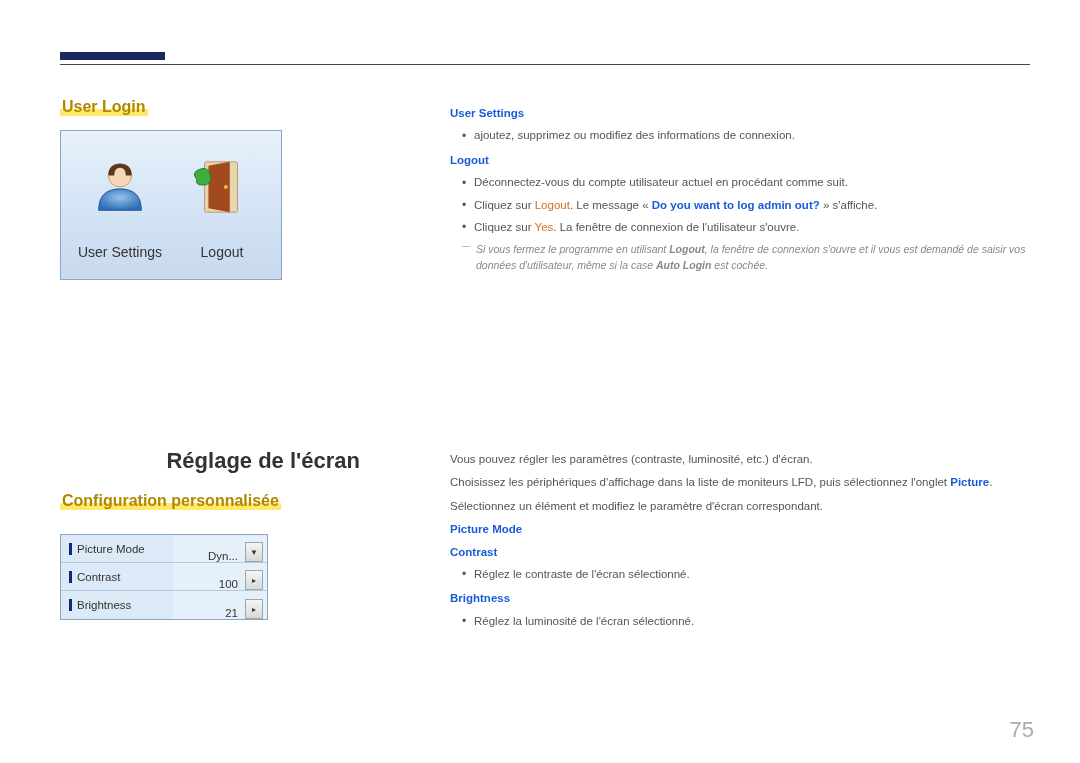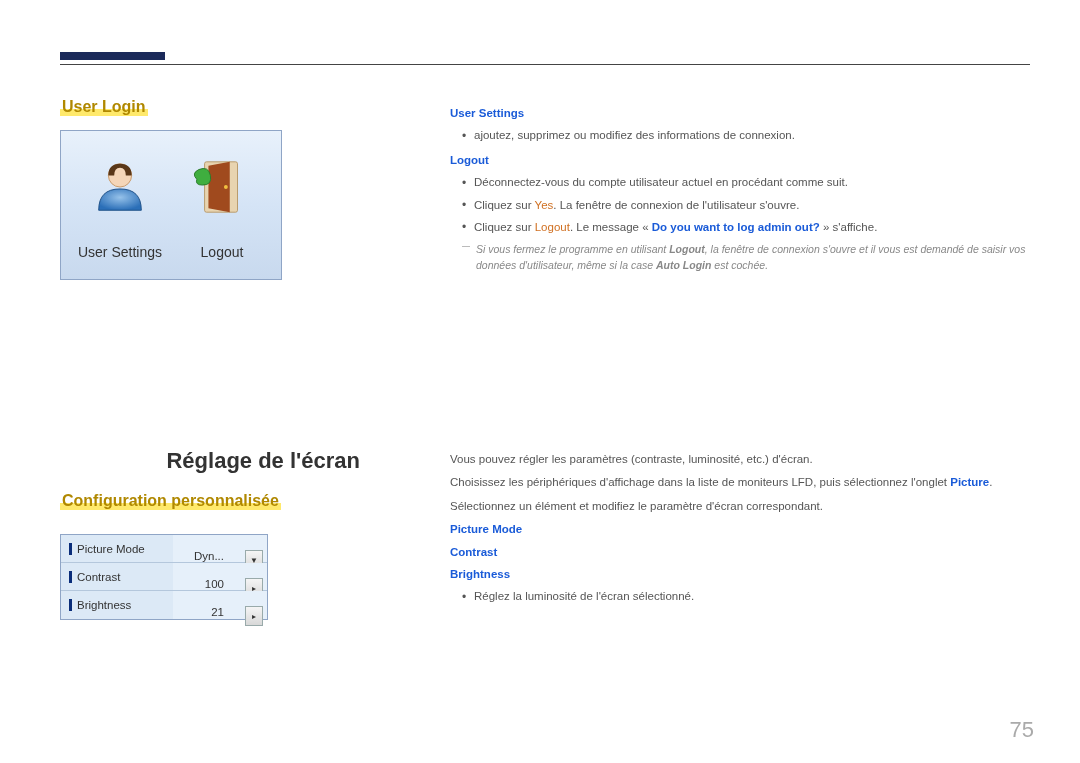--- a/index.html
+++ b/index.html
@@ -149,25 +149,24 @@
   }
   .cfg-label .bar {
     display: inline-block;
     width: 3px; height: 12px;
     background: #0a2d7a;
     margin-right: 5px;
   }
   .cfg-val {
     flex: 1;
     display: flex;
-    align-items: flex-start;
+    align-items: flex-end;
     justify-content: flex-end;
     padding: 15px 4px 0 6px;
     background: #e6f0fa;
-    gap: 14px;
   }
   .cfg-btn {
     width: 18px;
     height: 20px;
     background: linear-gradient(#f5f5f5,#d8d8d8);
     border: 1px solid #9aa;
     margin-left: 4px;
     display: flex;
     align-items: center;
     justify-content: center;
@@ -234,24 +233,24 @@
 
 <div class="right-col">
   <div class="blue-head">User Settings</div>
   <ul class="bullets">
     <li>ajoutez, supprimez ou modifiez des informations de connexion.</li>
   </ul>
   <div class="blue-head">Logout</div>
   <ul class="bullets">
     <li>Déconnectez-vous du compte utilisateur actuel en procédant comme suit.</li>
     <li>
-      <span>Cliquez sur </span><span class="orange-inline">Yes</span><span>. La fenêtre de connexion de l'utilisateur s'ouvre.</span>
+      <span>Cliquez sur </span><span class="orange-inline">Logout</span><span>. Le message « </span><span class="blue-inline">Do you want to log admin out?</span><span> » s'affiche.</span>
     </li>
     <li>
-      <span>Cliquez sur </span><span class="orange-inline">Logout</span><span>. Le message « </span><span class="blue-inline">Do you want to log admin out?</span><span> » s'affiche.</span>
+      <span>Cliquez sur </span><span class="orange-inline">Yes</span><span>. La fenêtre de connexion de l'utilisateur s'ouvre.</span>
     </li>
   </ul>
   <div class="note">
     <span>Si vous fermez le programme en utilisant </span><span style="font-weight:bold;color:#888">Logout</span><span>, la fenêtre de connexion s'ouvre et il vous est demandé de saisir vos données d'utilisateur, même si la case </span><span style="font-weight:bold;color:#888">Auto Login</span><span> est cochée.</span>
   </div>
 </div>
 
 <div class="sec2-left">
   <div class="h2">Réglage de l'écran</div>
   <div class="h3">Configuration personnalisée</div>
@@ -290,19 +289,22 @@
 </div>
 
 <div class="sec2-right">
   <p>Vous pouvez régler les paramètres (contraste, luminosité, etc.) d'écran.</p>
   <p>
     <span>Choisissez les périphériques d'affichage dans la liste de moniteurs LFD, puis sélectionnez l'onglet </span><span class="blue-inline">Picture</span><span>.</span>
   </p>
   <p>Sélectionnez un élément et modifiez le paramètre d'écran correspondant.</p>
   <div class="blue-head">Picture Mode</div>
   <div class="blue-head">Contrast</div>
+  <ul class="bullets">
+      <li>Réglez le contraste de l'écran sélectionné.</li>
+    </ul>
   <div class="blue-head">Brightness</div>
   <ul class="bullets">
       <li>Réglez la luminosité de l'écran sélectionné.</li>
     </ul>
 </div>
 
 <div class="page-num">75</div>
 
 </body></html>

